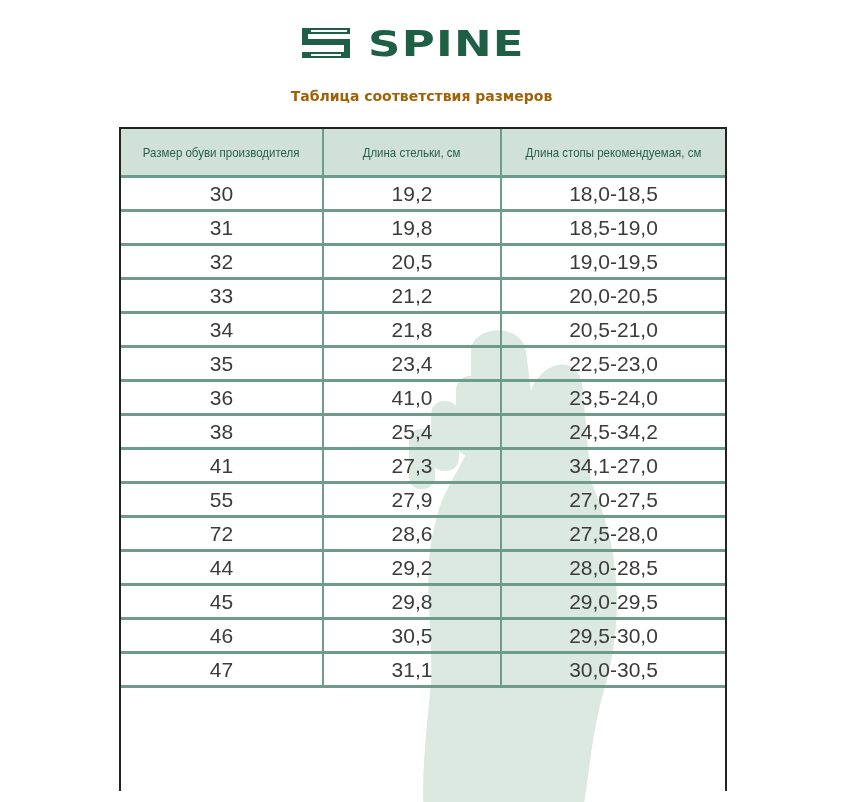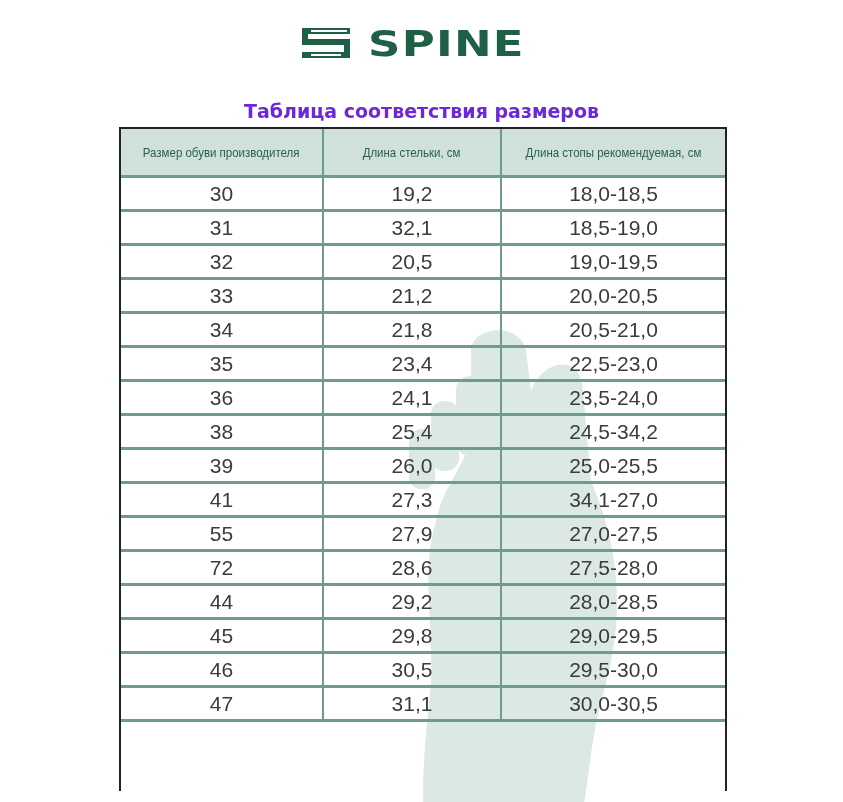--- a/index.html
+++ b/index.html
@@ -1,20 +1,20 @@
 <!DOCTYPE html>
 <html><head>
 <meta charset="utf-8">
 <style>
   html, body { margin:0; padding:0; background:#ffffff; }
   body { width:843px; height:802px; position:relative; overflow:hidden; font-family:"Liberation Sans", sans-serif; }
   .logo { position:absolute; left:298px; top:26px; height:36px; display:flex; align-items:flex-start; gap:14px; }
   .logo-mark { width:56px; height:34px; }
   .logo-text { font-family:"DejaVu Sans", sans-serif; font-size:36px; font-weight:bold; color:#1f5f45; letter-spacing:1px; line-height:36px; transform:scaleX(1.25); transform-origin:left center; }
-  .title { position:absolute; left:0; width:843px; top:88px; text-align:center; font-family:"DejaVu Sans", sans-serif; font-size:19px; font-weight:bold; color:#6d28d9;margin-top:12px; }
+  .title { position:absolute; left:0; width:843px; top:88px; text-align:center; font-family:"DejaVu Sans", sans-serif; font-size:14px; font-weight:bold; color:#a16207; }
   .table-wrap { position:absolute; left:119px; top:127px; width:604px; height:662px; border-left:2px solid #222; border-right:2px solid #222; border-top:2px solid #222; }
   .foot { position:absolute; left:200px; top:192px; width:320px; height:580px; pointer-events:none; }
   table { position:absolute; left:0; top:0; width:604px; border-collapse:collapse; table-layout:fixed; }
   th { background:#cfe1d9; height:46px; color:#2b5f4c; font-family:"Liberation Sans", sans-serif; font-weight:normal; font-size:13.5px; text-align:center; padding:0; border-bottom:3px solid #6d9c8a; border-right:2px solid #6d9c8a; transform-origin:center; }
   th:last-child { border-right:none;margin-top:48px; }
   td { height:31px; text-align:center; color:#3b3b3b; font-size:21px; padding:0; border-bottom:3px solid #6d9c8a; border-right:2px solid #6d9c8a; background:transparent; }
   td:last-child { border-right:none; }
   tbody tr { height:34px; }
   .c1 { width:202px; } .c2 { width:178px; } .c3 { width:224px; }
   .narrow { display:inline-block; transform:scaleX(0.85); }
@@ -56,21 +56,21 @@
       </tr>
     </thead>
     <tbody>
       <tr>
           <td>30</td>
           <td>19,2</td>
           <td>18,0-18,5</td>
         </tr>
       <tr>
           <td>31</td>
-          <td>32,1</td>
+          <td>19,8</td>
           <td>18,5-19,0</td>
         </tr>
       <tr>
           <td>32</td>
           <td>20,5</td>
           <td>19,0-19,5</td>
         </tr>
       <tr>
           <td>33</td>
           <td>21,2</td>
@@ -81,32 +81,27 @@
           <td>21,8</td>
           <td>20,5-21,0</td>
         </tr>
       <tr>
           <td>35</td>
           <td>23,4</td>
           <td>22,5-23,0</td>
         </tr>
       <tr>
           <td>36</td>
-          <td>24,1</td>
+          <td>41,0</td>
           <td>23,5-24,0</td>
         </tr>
       <tr>
           <td>38</td>
           <td>25,4</td>
           <td>24,5-34,2</td>
-        </tr>
-      <tr>
-          <td>39</td>
-          <td>26,0</td>
-          <td>25,0-25,5</td>
         </tr>
       <tr>
           <td>41</td>
           <td>27,3</td>
           <td>34,1-27,0</td>
         </tr>
       <tr>
           <td>55</td>
           <td>27,9</td>
           <td>27,0-27,5</td>

